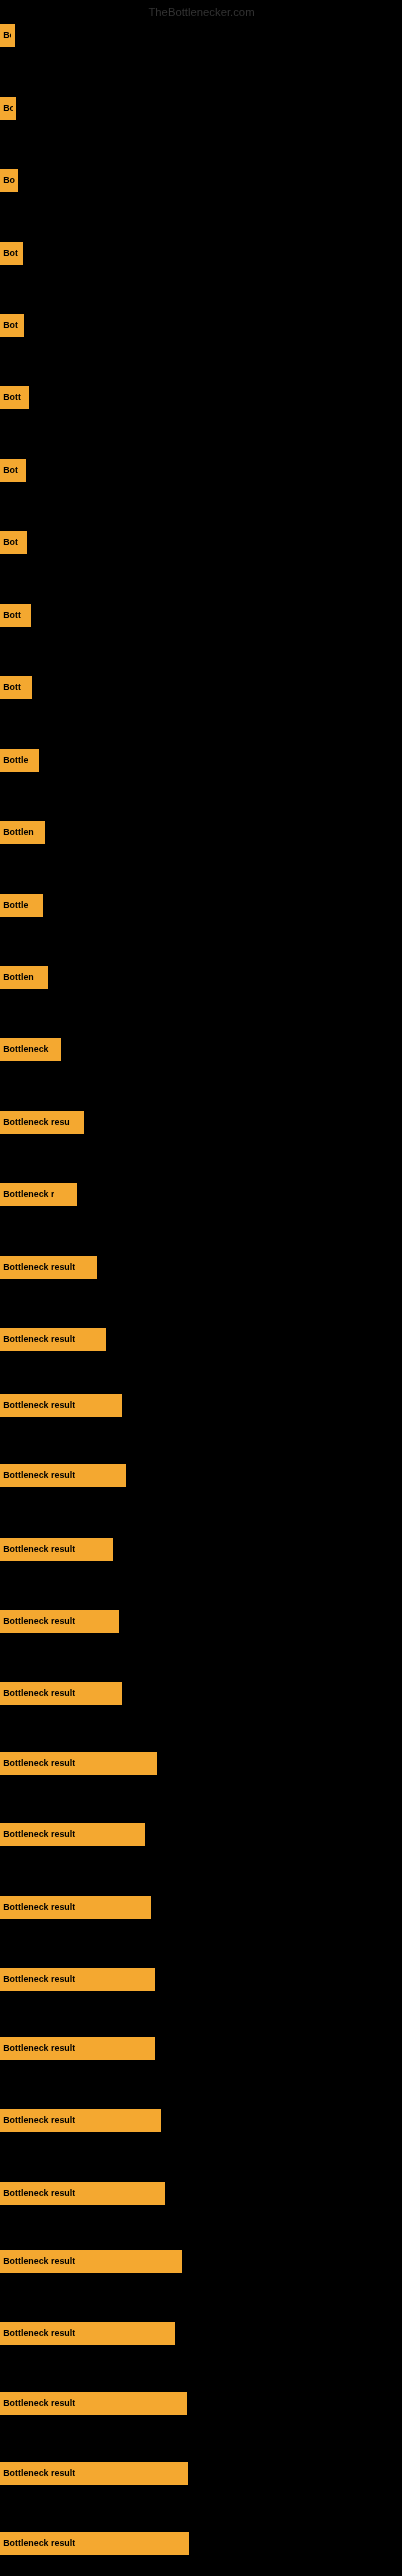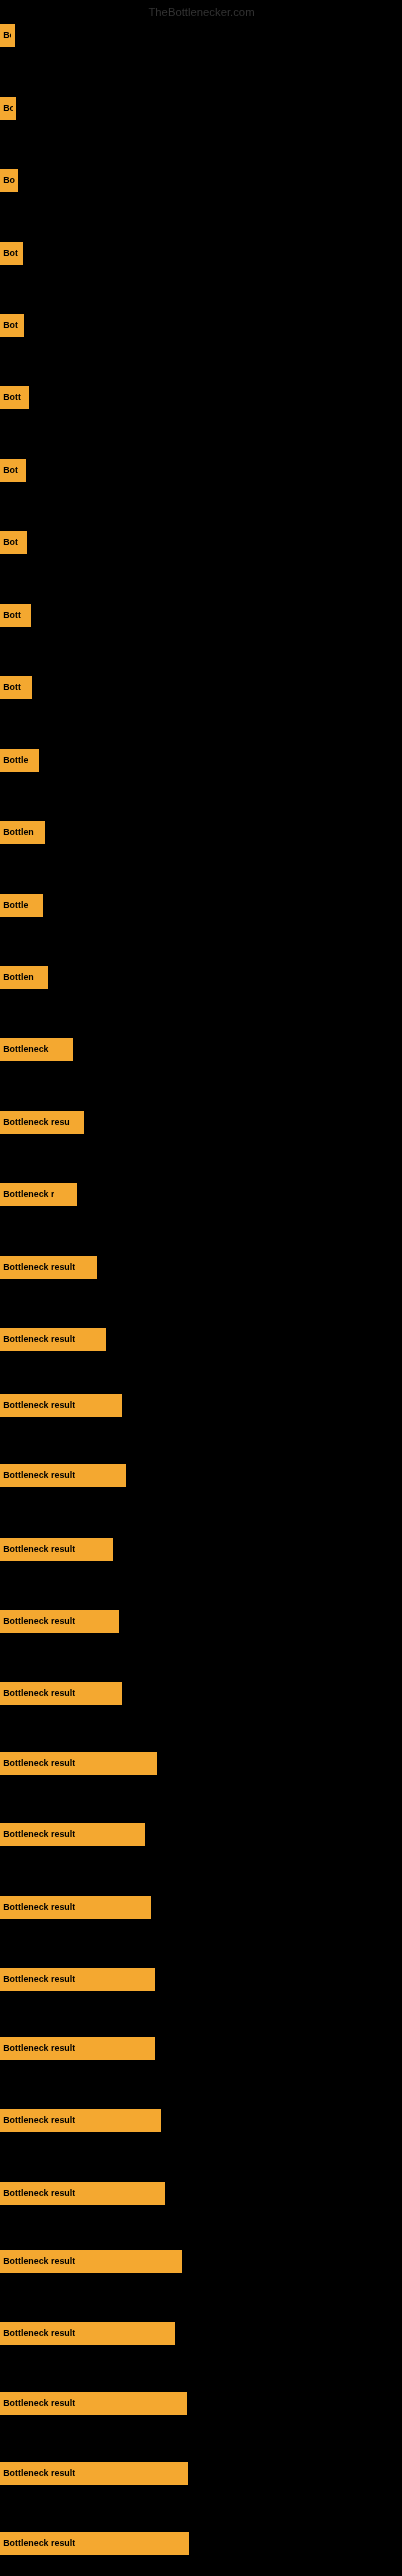--- a/index.html
+++ b/index.html
@@ -120,21 +120,21 @@
       <div class="bar" style="width: 43px;">
         <span class="bar-label">Bottle</span>
       </div>
     </div>
     <div class="bar-container" style="top: 966px;">
       <div class="bar" style="width: 48px;">
         <span class="bar-label">Bottlen</span>
       </div>
     </div>
     <div class="bar-container" style="top: 1038px;">
-      <div class="bar" style="width: 73px;">
+      <div class="bar" style="width: 61px;">
         <span class="bar-label">Bottleneck</span>
       </div>
     </div>
     <div class="bar-container" style="top: 1111px;">
       <div class="bar" style="width: 84px;">
         <span class="bar-label">Bottleneck resu</span>
       </div>
     </div>
     <div class="bar-container" style="top: 1183px;">
       <div class="bar" style="width: 77px;">

